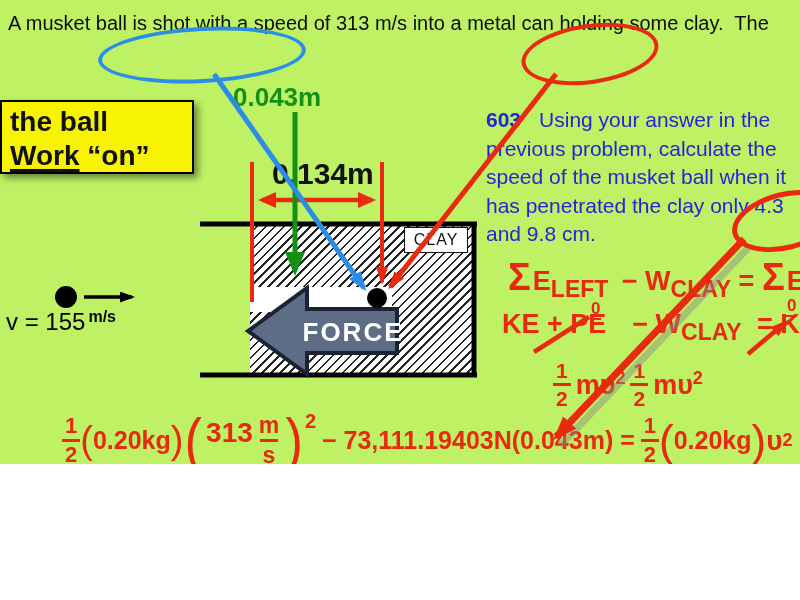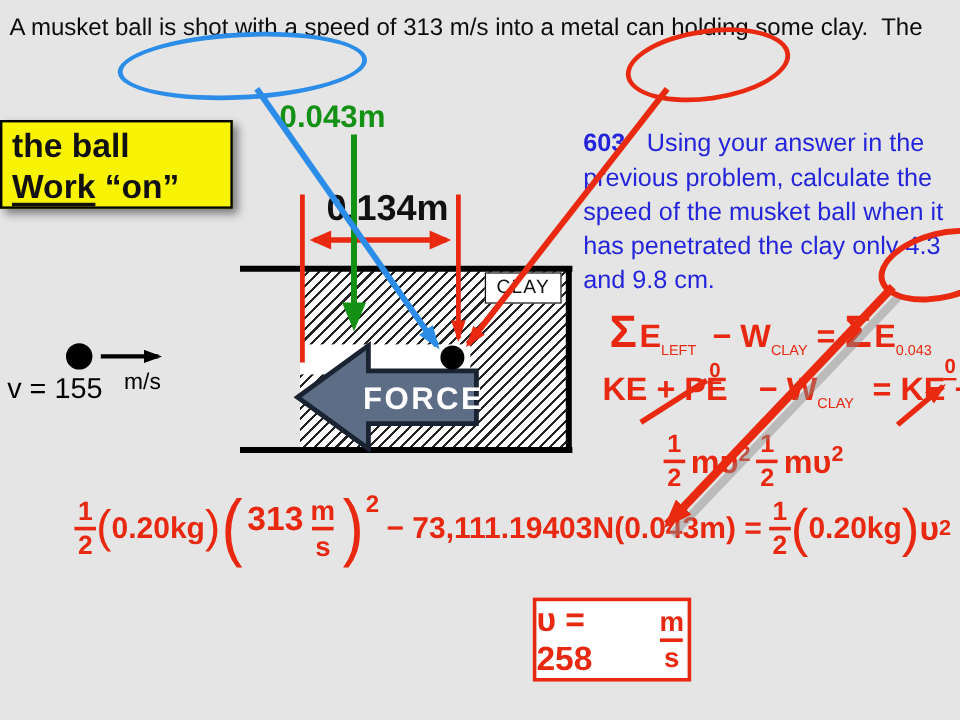--- a/index.html
+++ b/index.html
@@ -1,48 +1,48 @@
 <!DOCTYPE html>
 <html><head>
 <meta charset="utf-8">
 <style>
   html,body{margin:0;padding:0;background:#fff;}
-  .slide{position:relative;width:800px;height:600px;background:#e5e5e5;overflow:hidden;
+  .slide{position:relative;width:800px;height:464px;background:#bef264;overflow:hidden;
          font-family:"Liberation Sans","DejaVu Sans",sans-serif;}
   .abs{position:absolute;}
   
   .intro{left:8px;top:8px;color:#0c0c0c;font-size:20px;line-height:30px;white-space:pre;}
   
   .ellipse{border-radius:50%;background:transparent;}
   .ellipse.blue{border:4px solid #2b8de8;}
   .ellipse.red{border:4px solid #ea2a10;}
   
   .workbox{left:0;top:100px;width:194px;height:74px;background:#f8f203;border:2px solid #000;
            box-shadow:4px 4px 7px rgba(0,0,0,.45);color:#111;font-size:28px;font-weight:600;
            line-height:34px;padding:3px 0 0 8px;box-sizing:border-box;}
   .workbox .u{text-decoration:underline;text-decoration-thickness:2.5px;text-underline-offset:4px;}
   
   .lbl-green{left:233px;top:82px;color:#149114;font-size:26px;font-weight:600;}
   .lbl-134{left:272px;top:157px;color:#111;font-size:30px;font-weight:600;}
   
   .vel{left:6px;top:308px;color:#000;font-size:24px;font-weight:500;}
-  .vel .unit{font-size:19px;vertical-align:8px;font-weight:400;margin-left:18px;}
+  .vel .unit{font-size:16px;vertical-align:8px;font-weight:700;margin-left:3px;}
   
   .hatch{left:250px;top:226px;width:222px;height:148px;
          background:repeating-linear-gradient(135deg,#ffffff 0 4.5px,#242424 4.5px 6.3px);}
   .tunnel{left:250px;top:287px;width:142px;height:25px;background:#fff;}
   .claybox{left:404px;top:227px;width:64px;height:26px;background:#fff;border:1px solid #111;
            display:flex;align-items:center;justify-content:center;color:#111;font-size:16px;
            letter-spacing:1px;font-weight:500;box-sizing:border-box;}
   
   .problem{left:486px;top:106px;width:326px;color:#2424da;font-size:21px;line-height:28.5px;}
   .problem .num{font-weight:700;margin-right:18px;}
   
   .eq{color:#e82810;font-weight:600;white-space:nowrap;}
-  .eq sub{font-size:12px;font-weight:400;vertical-align:-7px;letter-spacing:0;}
+  .eq sub{font-size:23px;font-weight:700;vertical-align:-7px;letter-spacing:0;}
   .eq .sigma{font-size:38px;font-weight:600;margin-right:2px;}
   .eq1{left:508px;top:256px;font-size:27px;}
   .eq2{left:502px;top:309px;font-size:27px;}
   .eq2 .gap{margin-left:26px;}
   .zero{position:absolute;color:#e82810;font-size:17px;font-weight:800;line-height:1;
         border-bottom:2.5px solid #e82810;padding:0 1px 1px;}
   .frac{display:inline-flex;flex-direction:column;align-items:center;line-height:1;}
   .frac .fn{padding:0 3px 2px;}
   .frac .fd{border-top:3px solid currentColor;padding:2px 3px 0;}
   .eq3{left:553px;top:360px;font-size:27px;display:flex;align-items:center;gap:5px;}

